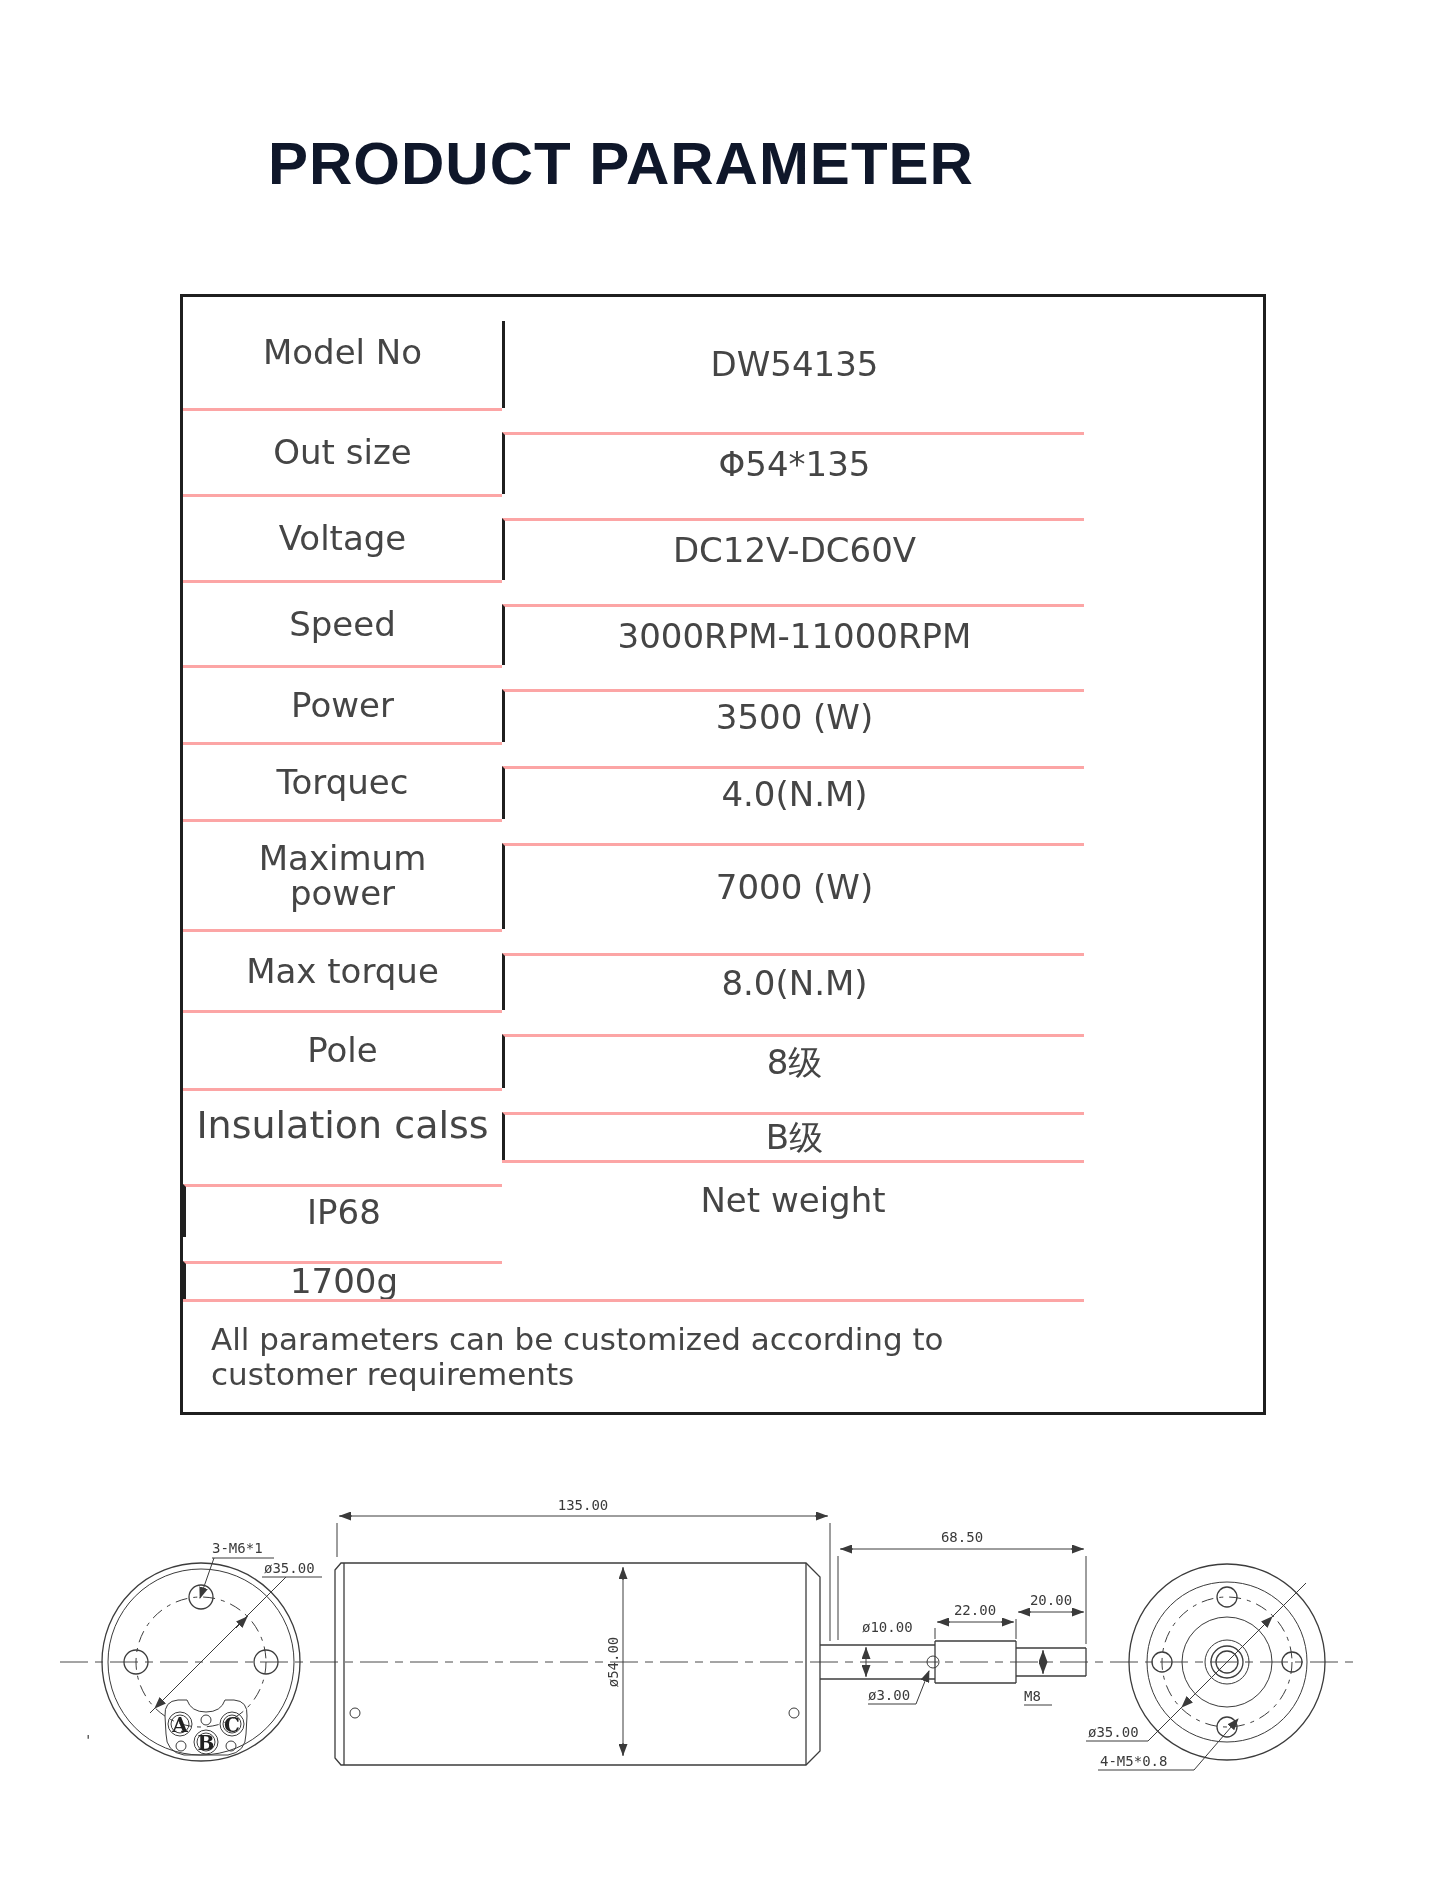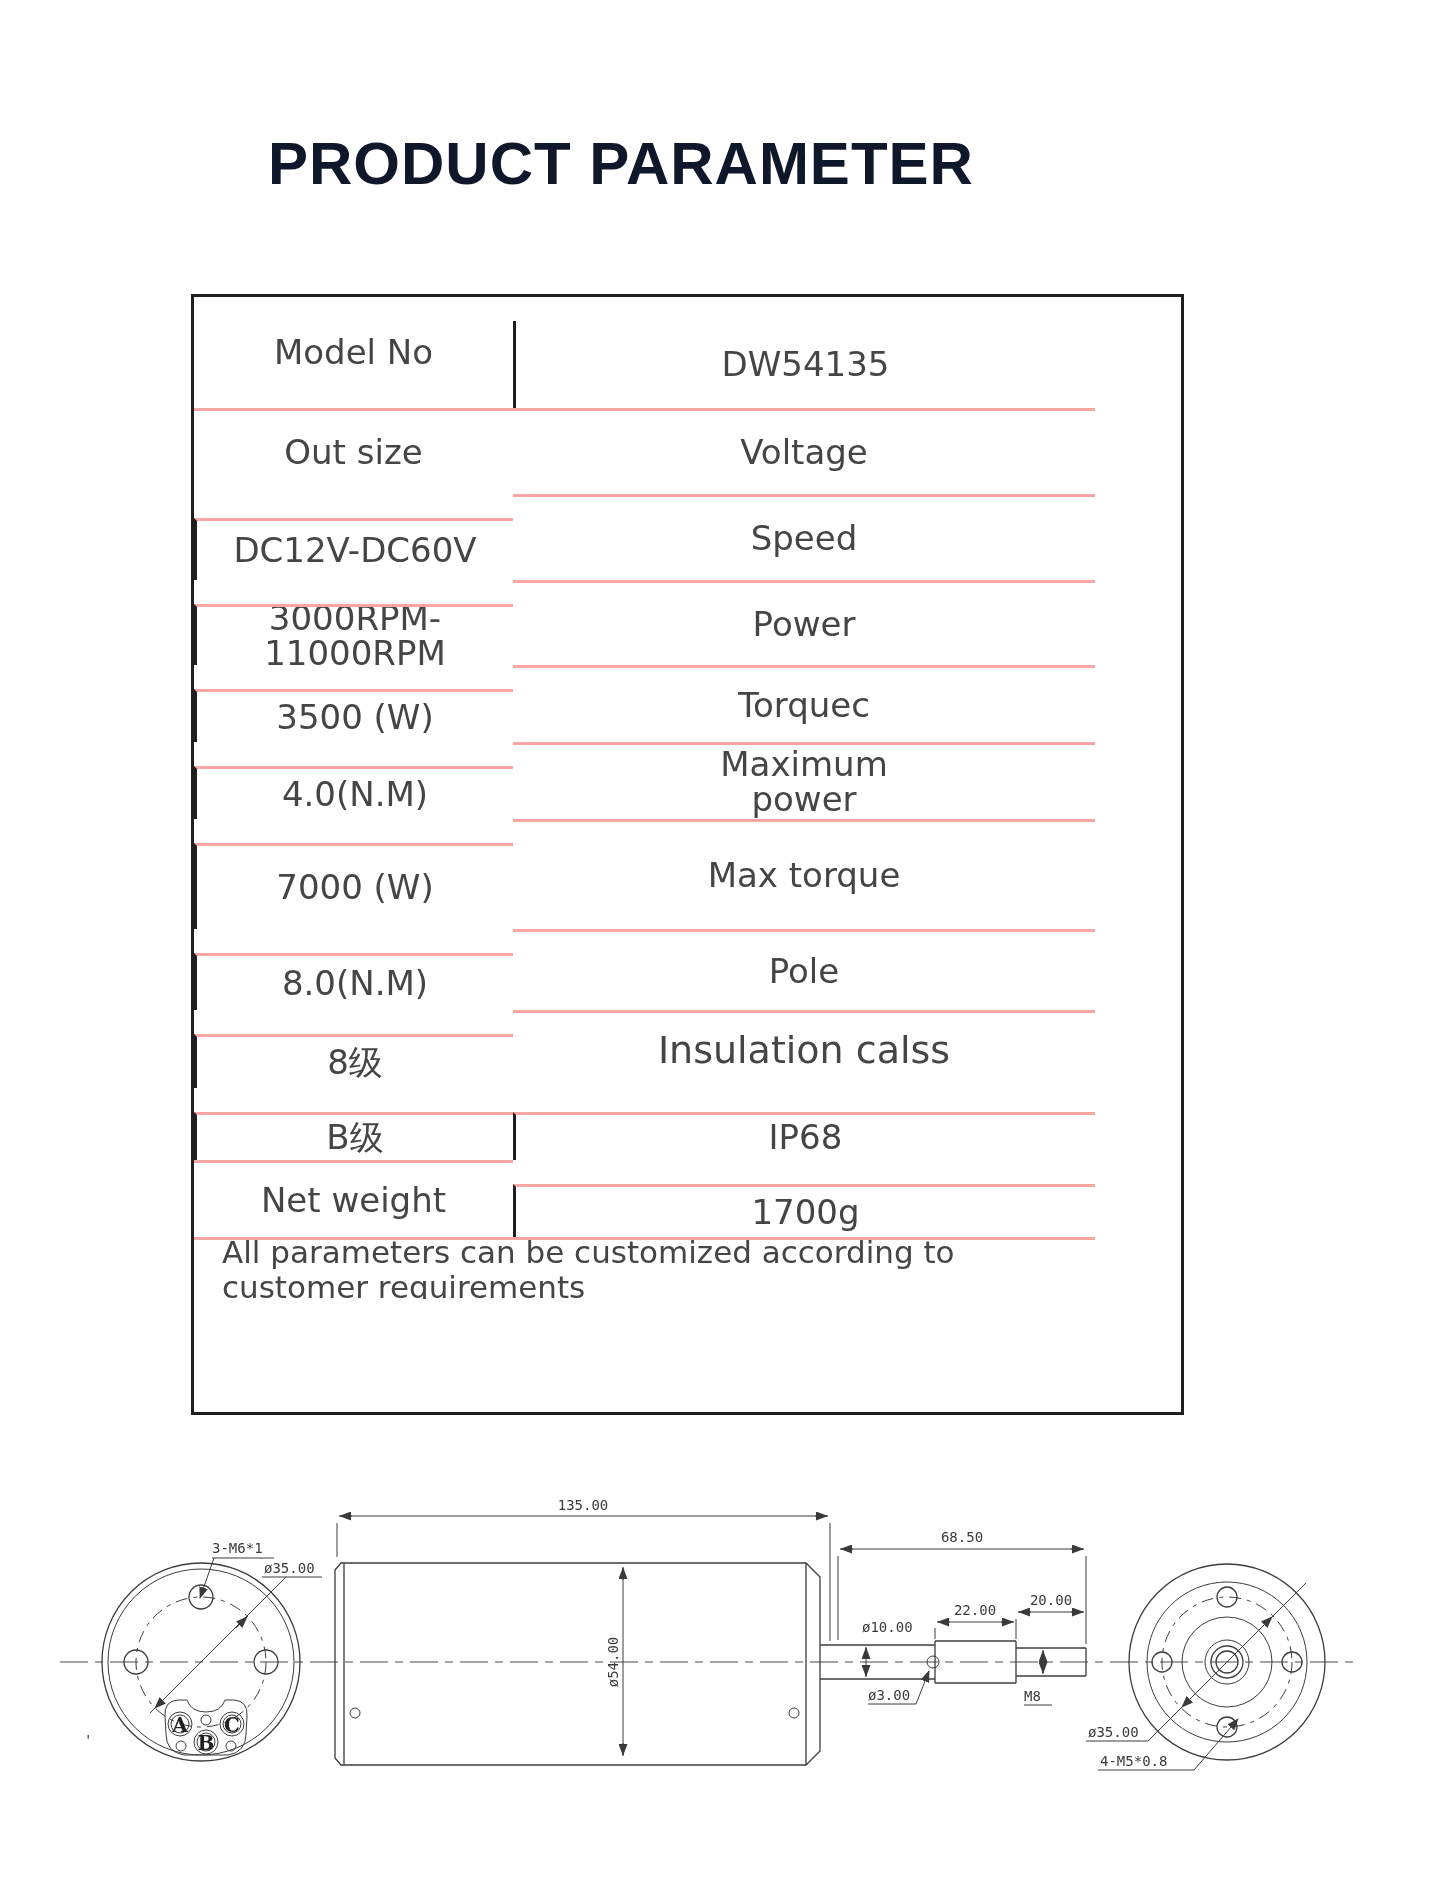--- a/index.html
+++ b/index.html
@@ -3,21 +3,21 @@
 <meta charset="utf-8">
 <style>
   html,body{margin:0;padding:0;background:#ffffff;}
   body{width:1445px;height:1877px;position:relative;font-family:"DejaVu Sans",sans-serif;}
   .page-title{
     position:absolute;left:268px;top:129px;
     font-family:"Liberation Sans",sans-serif;
     font-size:60px;font-weight:bold;letter-spacing:1px;color:#0f172a;white-space:nowrap;
   }
   .tbl{
-    position:absolute;left:191px;top:294px;width:993px;height:1121px;
+    position:absolute;left:180px;top:294px;width:1086px;height:1121px;
     box-sizing:border-box;border:3px solid #1f1f1f;
     display:grid;
     grid-template-columns:319px 582px;
     grid-template-rows:111px 86px 86px 85px 77px 77px 110px 81px 78px 72px 77px 62px 113px;
     color:#454545;
   }
   .tbl>div{display:flex;align-items:center;justify-content:center;box-sizing:border-box;overflow:hidden;}
   .tbl>div:nth-child(n+3){border-top:3px solid #fca5a5;}
   .vc{border-left:3px solid #1f1f1f;margin-top:24px;}
   .lc span,.vc span{font-size:34px;text-align:center;line-height:1.02;}
@@ -40,20 +40,23 @@
 <div class="tbl">
   <div class="lc">
       <span>Model No</span>
     </div>
   <div class="vc">
       <span>DW54135</span>
     </div>
   <div class="lc">
       <span>Out size</span>
     </div>
+  <div class="vc">
+      <span>Φ54*135</span>
+    </div>
   <div class="lc">
       <span>Voltage</span>
     </div>
   <div class="vc">
       <span>DC12V-DC60V</span>
     </div>
   <div class="lc">
       <span>Speed</span>
     </div>
   <div class="vc">

